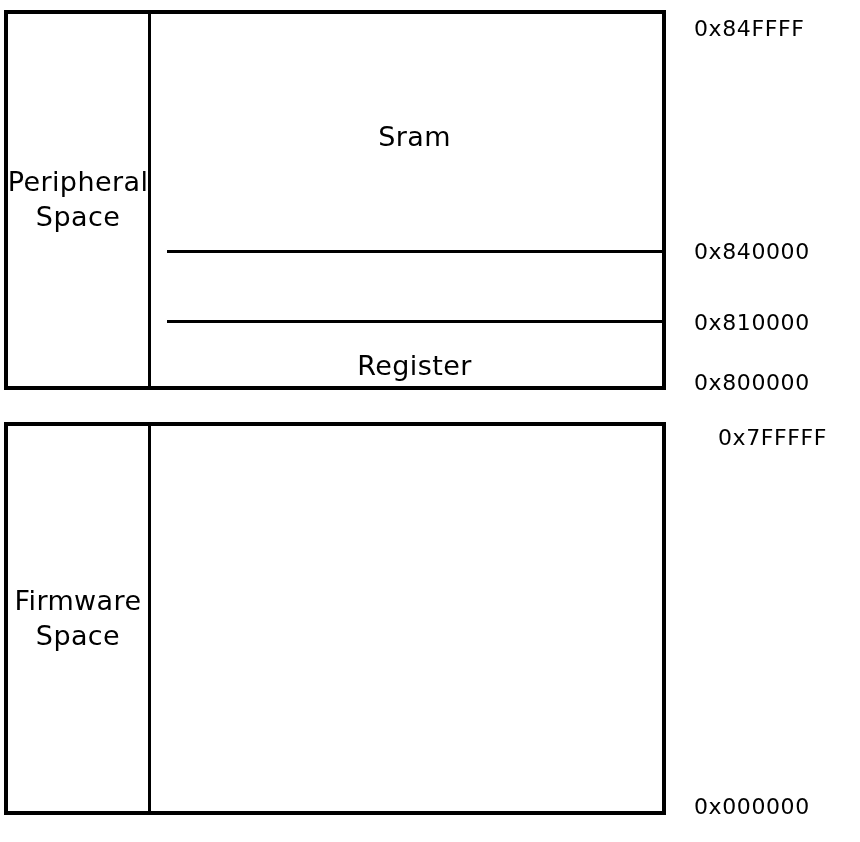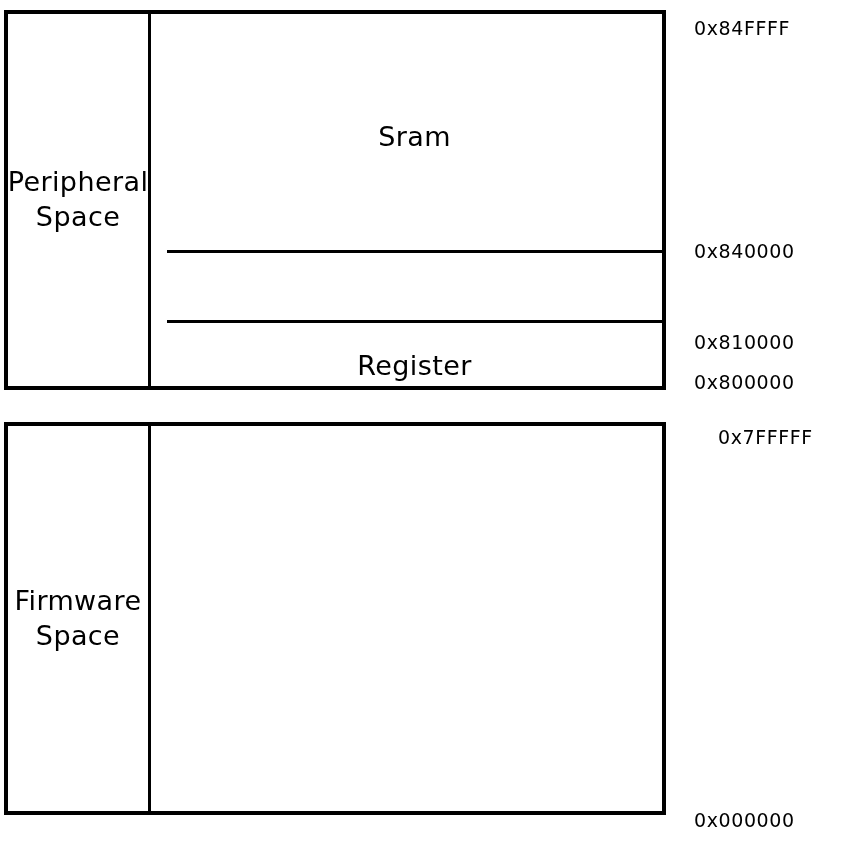--- a/index.html
+++ b/index.html
@@ -94,31 +94,31 @@
     font-size: 27px;
     letter-spacing: 0.4px;
   }
   #sram-label     { top: 107px; }
   #register-label { top: 336px; }
 
   
   .addr-label {
     position: absolute;
     left: 694px;
-    font-size: 19px;
+    font-size: 22px;
     letter-spacing: 0.6px;
     white-space: nowrap;
     transform: translateY(-50%);
   }
   #addr-84FFFF { top: 28px;  }
   #addr-840000 { top: 251px; }
-  #addr-810000 { top: 322px; margin-top: 20px; }
+  #addr-810000 { top: 322px; }
   #addr-800000 { top: 382px; }
   #addr-7FFFFF { top: 437px; margin-left: 24px; }
-  #addr-000000 { top: 806px; margin-top: 14px; }
+  #addr-000000 { top: 806px; }
 </style>
 </head>
 <body>
 
 <div id="diagram">
 
   <div class="mem-block" id="peripheral-block">
 
     <div class="space-col">
       <div class="space-label">Peripheral

